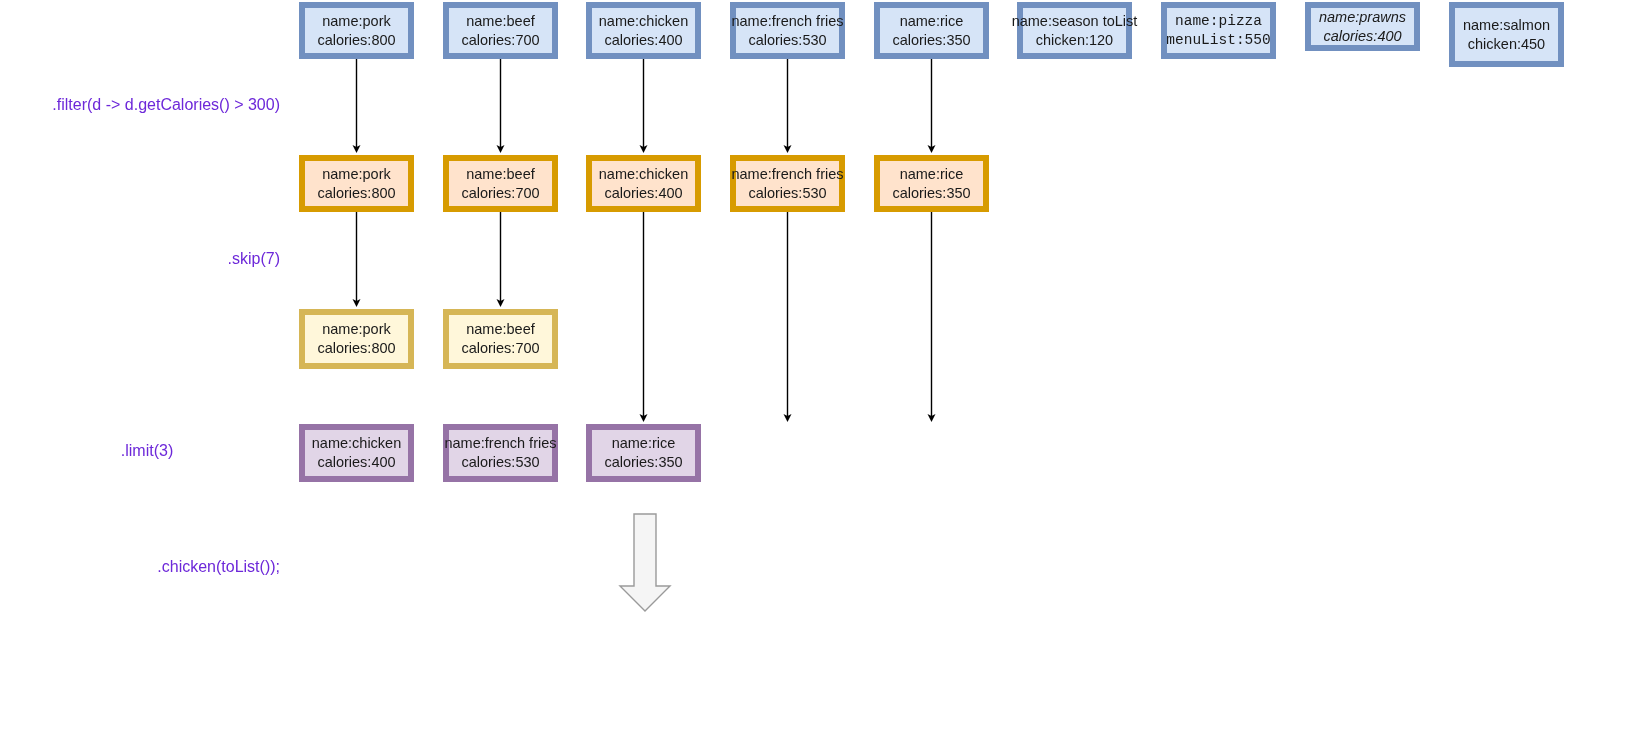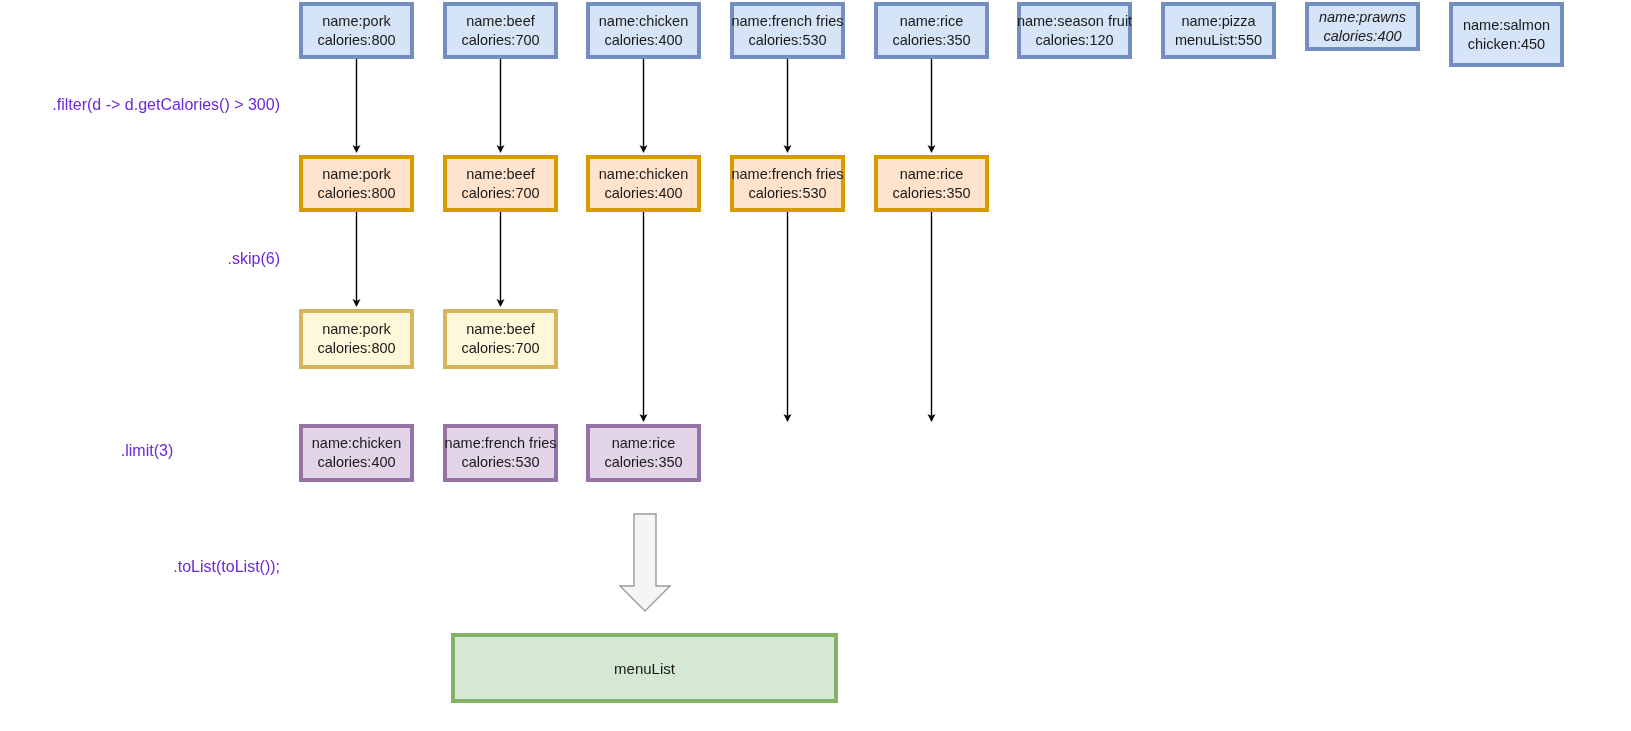--- a/index.html
+++ b/index.html
@@ -16,21 +16,21 @@
   }
   #canvas {
     position: absolute;
     left: 0; top: 0;
     width: 1631px;
     height: 731px;
   }
   .node {
     position: absolute;
     box-sizing: border-box;
-    border: 4px solid #0c4a6e;
+    border: 6px solid #0c4a6e;
     display: flex;
     flex-direction: column;
     align-items: center;
     justify-content: center;
     font-size: 14.5px;
     line-height: 19px;
     color: #1a1a1a;
     text-align: center;
     white-space: nowrap;
   }
@@ -85,23 +85,23 @@
         <line x1="643.5" y1="212" x2="643.5" y2="418" marker-end="url(#arrowhead)"></line>
         <line x1="787.5" y1="212" x2="787.5" y2="418" marker-end="url(#arrowhead)"></line>
         <line x1="931.5" y1="212" x2="931.5" y2="418" marker-end="url(#arrowhead)"></line>
       </g>
 
     <polygon points="634,514 656,514 656,586 670,586 645,611 620,586 634,586" fill="#f5f5f5" stroke="#9a9a9a" stroke-width="1.4"></polygon>
   </svg>
 
   <div id="labels">
       <div class="op-label" style="left: 14px; top: 95px; width: 266px;">.filter(d -&gt; d.getCalories() &gt; 300)</div>
-      <div class="op-label" style="left: 14px; top: 249px; width: 266px;">.skip(6)</div>
+      <div class="op-label" style="left: 14px; top: 249px; width: 266px;">.skip(7)</div>
       <div class="op-label" style="left: 14px; top: 441px; width: 266px; text-align: center;">.limit(3)</div>
-      <div class="op-label" style="left: 14px; top: 557px; width: 266px;">.toList(toList());</div>
+      <div class="op-label" style="left: 14px; top: 557px; width: 266px;">.chicken(toList());</div>
     </div>
   <div id="nodes">
       <div class="node src" style="left: 299px; top: 2px; width: 115px; height: 57px;">
         <span class="ln">name:pork</span>
         <span class="ln">calories:800</span>
       </div>
       <div class="node src" style="left: 443px; top: 2px; width: 115px; height: 57px;">
         <span class="ln">name:beef</span>
         <span class="ln">calories:700</span>
       </div>
@@ -111,24 +111,24 @@
       </div>
       <div class="node src" style="left: 730px; top: 2px; width: 115px; height: 57px;">
         <span class="ln">name:french fries</span>
         <span class="ln">calories:530</span>
       </div>
       <div class="node src" style="left: 874px; top: 2px; width: 115px; height: 57px;">
         <span class="ln">name:rice</span>
         <span class="ln">calories:350</span>
       </div>
       <div class="node src" style="left: 1017px; top: 2px; width: 115px; height: 57px;">
-        <span class="ln">name:season fruit</span>
-        <span class="ln">calories:120</span>
+        <span class="ln">name:season toList</span>
+        <span class="ln">chicken:120</span>
       </div>
-      <div class="node src" style="left: 1161px; top: 2px; width: 115px; height: 57px;">
+      <div class="node src" style="left: 1161px; top: 2px; width: 115px; height: 57px; font-family: Liberation Mono, monospace;">
         <span class="ln">name:pizza</span>
         <span class="ln">menuList:550</span>
       </div>
       <div class="node src" style="left: 1305px; top: 2px; width: 115px; height: 49px; font-style: italic;">
         <span class="ln">name:prawns</span>
         <span class="ln">calories:400</span>
       </div>
       <div class="node src" style="left: 1449px; top: 2px; width: 115px; height: 65px;">
         <span class="ln">name:salmon</span>
         <span class="ln">chicken:450</span>
@@ -168,17 +168,14 @@
       <div class="node lim" style="left: 443px; top: 424px; width: 115px; height: 58px;">
         <span class="ln">name:french fries</span>
         <span class="ln">calories:530</span>
       </div>
       <div class="node lim" style="left: 586px; top: 424px; width: 115px; height: 58px;">
         <span class="ln">name:rice</span>
         <span class="ln">calories:350</span>
       </div>
     </div>
 
-  <div class="node res" style="left:451px; top:633px; width:387px; height:70px;">
-    <span class="ln">menuList</span>
-  </div>
 
 </div>
 
 </body></html>

